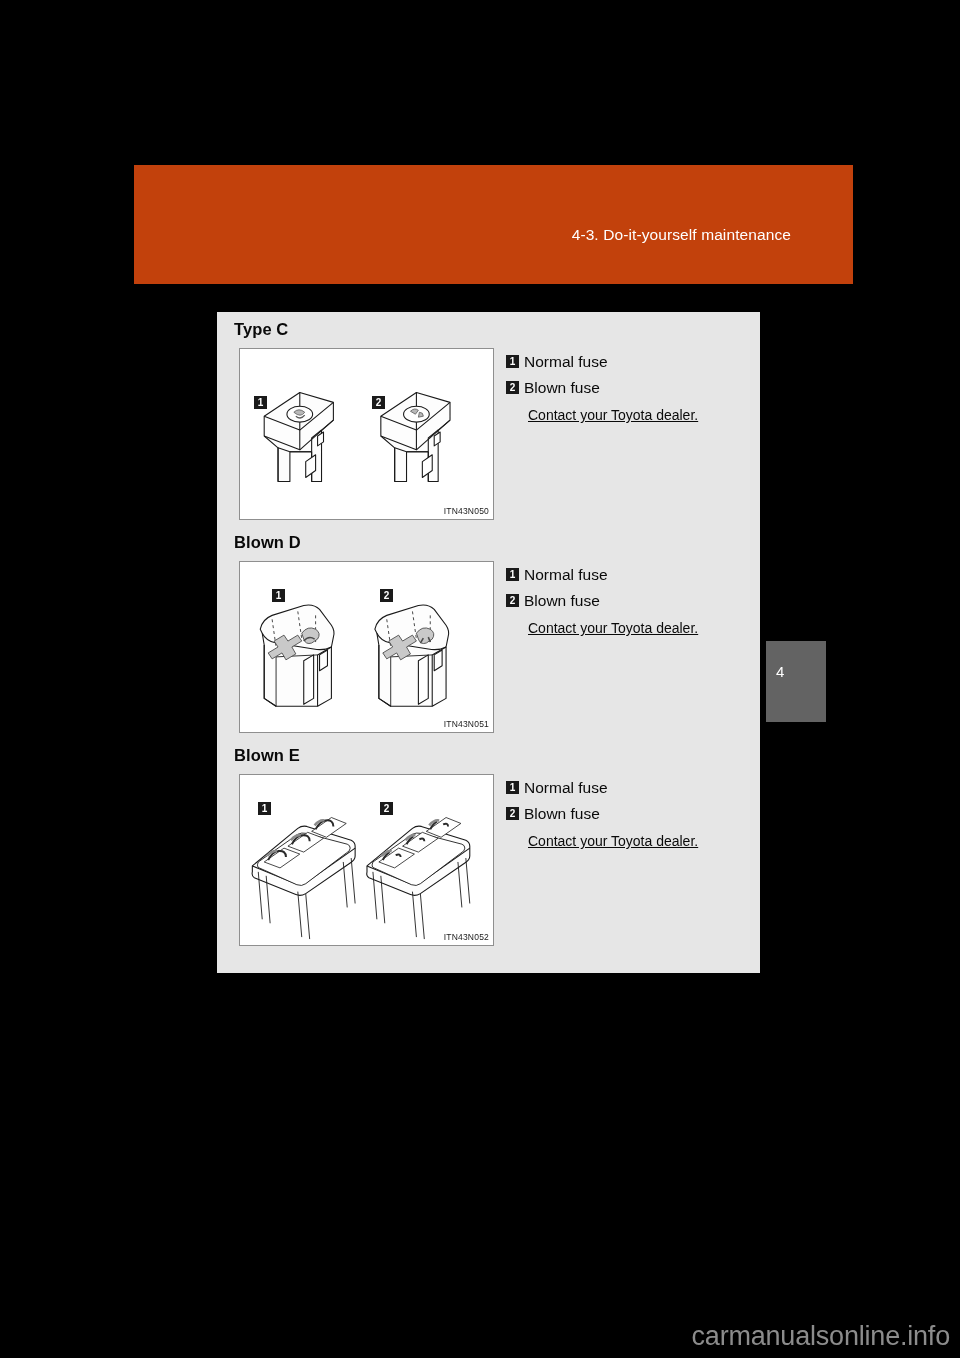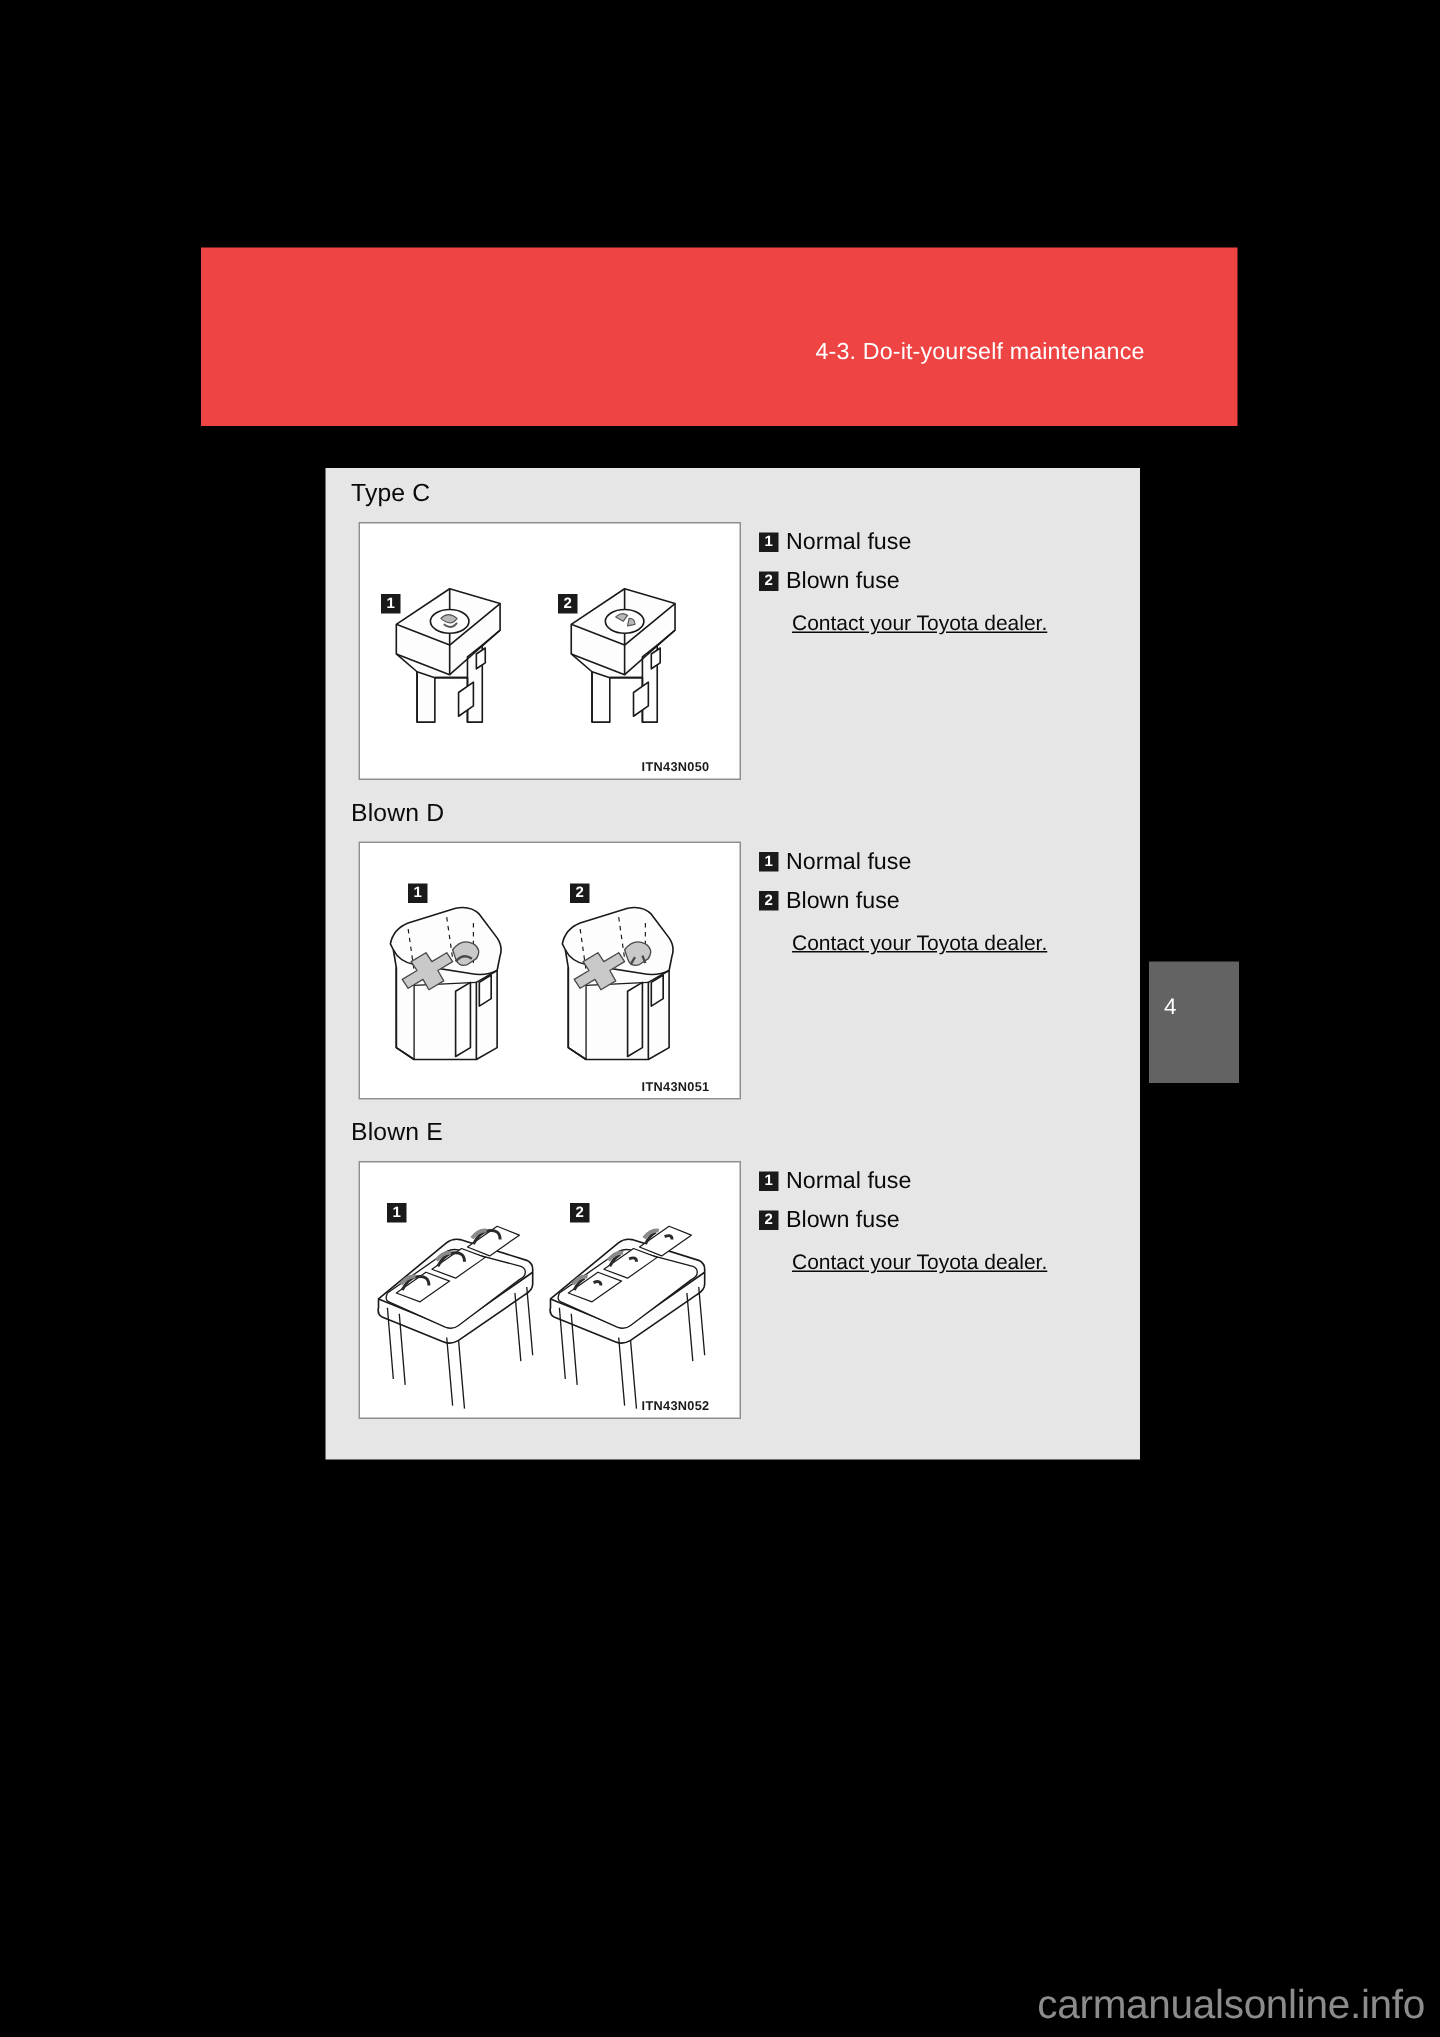--- a/index.html
+++ b/index.html
@@ -15,21 +15,22 @@
     overflow: hidden;
   }
 
   
   .header-band {
     position: absolute;
     left: 134px;
     top: 165px;
     width: 691px;
     height: 119px;
-    background: #ef4444;
+    background: #c2410c;
+    padding-left: 28px;
   }
   .header-title {
     position: absolute;
     right: 62px;
     bottom: 40px;
     color: #ffffff;
     font-size: 15.5px;
     letter-spacing: 0.1px;
     white-space: nowrap;
   }
@@ -70,21 +71,21 @@
   }
   .type-section.sec-c { top: 8px; }
   .type-section.sec-d { top: 221px; }
   .type-section.sec-e { top: 434px; }
 
   .type-heading {
     position: absolute;
     left: 17px;
     top: 0px;
     font-size: 16.5px;
-    font-weight: normal;
+    font-weight: bold;
     color: #0a0a0a;
     letter-spacing: 0.1px;
   }
 
   .figure-box {
     position: absolute;
     left: 22px;
     top: 28px;
     width: 255px;
     height: 172px;
@@ -92,24 +93,24 @@
     border: 1px solid #8f8f8f;
     box-sizing: border-box;
   }
   .figure-box svg {
     display: block;
     width: 100%;
     height: 100%;
   }
   .figure-code {
     position: absolute;
-    right: 20px;
+    right: 4px;
     bottom: 3px;
     font-size: 8.5px;
-    font-weight: bold;
+    font-weight: normal;
     color: #1a1a1a;
     letter-spacing: 0.2px;
     text-align: right;
   }
 
   
   .callouts {
     position: absolute;
     left: 289px;
     top: 30px;

